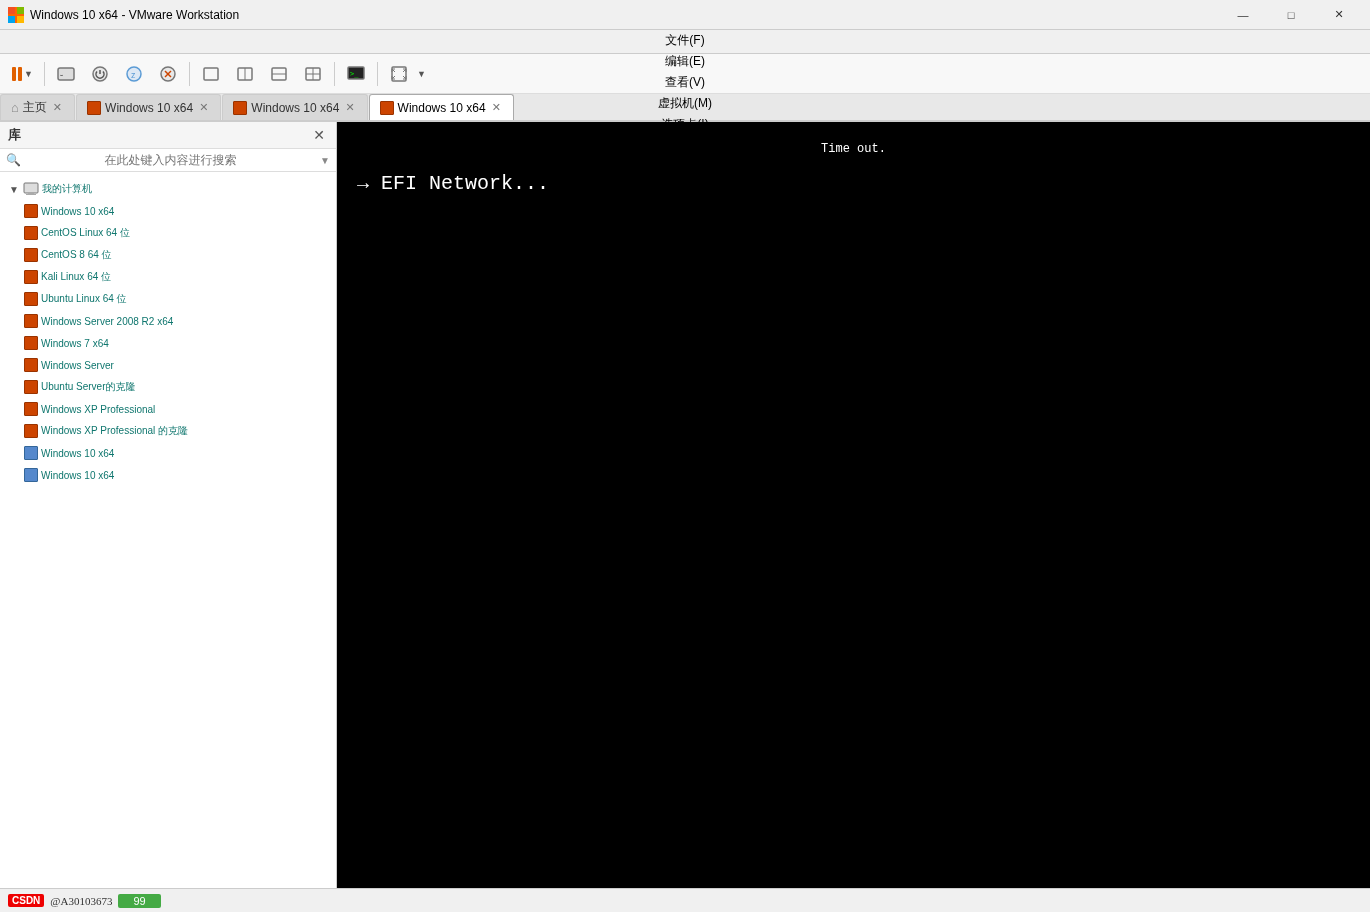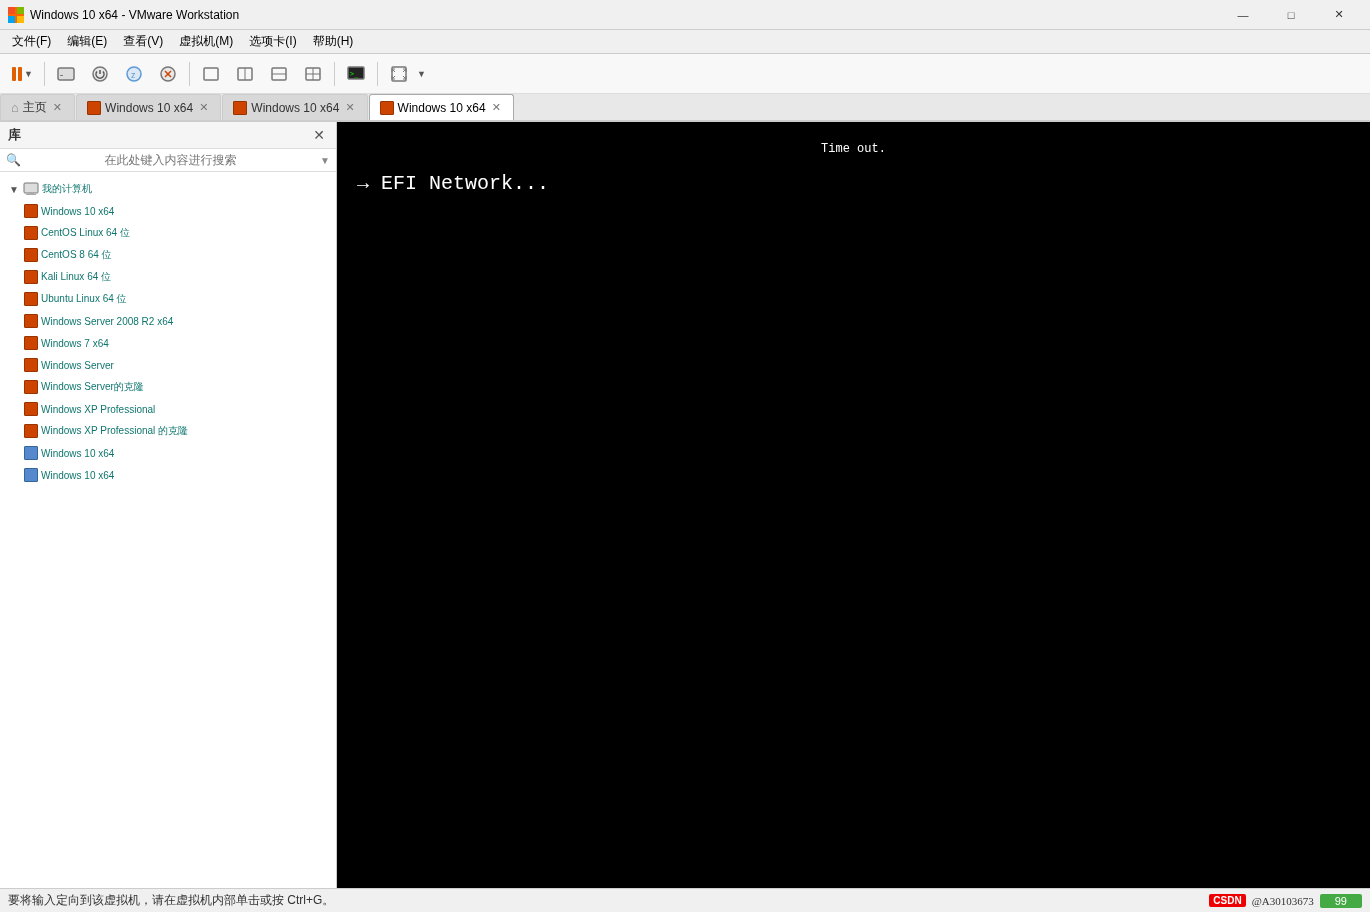--- a/index.html
+++ b/index.html
@@ -56,20 +56,21 @@
     }
 
     
     #menu-bar {
       height: 24px;
       background: #f0f0f0;
       display: flex;
       align-items: center;
       padding: 0 4px;
       border-bottom: 1px solid #ccc;
+      flex-direction: column;
     }
     .menu-item {
       padding: 2px 8px;
       cursor: pointer;
       font-size: 12px;
       color: #000;
       height: 22px;
       display: flex;
       align-items: center;
     }
@@ -574,21 +575,21 @@
             <span class="tree-label">Windows 7 x64</span>
           </div>
 
           <div class="tree-node">
             <span class="vm-icon vm-icon-running" style="width:14px;height:14px;flex-shrink:0;"></span>
             <span class="tree-label">Windows Server</span>
           </div>
 
           <div class="tree-node">
             <span class="vm-icon vm-icon-running" style="width:14px;height:14px;flex-shrink:0;"></span>
-            <span class="tree-label">Windows Server的克隆</span>
+            <span class="tree-label">Ubuntu Server的克隆</span>
           </div>
 
           <div class="tree-node">
             <span class="vm-icon vm-icon-running" style="width:14px;height:14px;flex-shrink:0;"></span>
             <span class="tree-label">Windows XP Professional</span>
           </div>
 
           <div class="tree-node">
             <span class="vm-icon vm-icon-running" style="width:14px;height:14px;flex-shrink:0;"></span>
             <span class="tree-label">Windows XP Professional 的克隆</span>
@@ -611,21 +612,20 @@
 
   <div id="vm-display">
     <div class="vm-console">
       <span class="console-timeout">Time out.</span>
       <span class="console-network">→ EFI Network...</span>
     </div>
   </div>
 </div>
 
 <div id="status-bar">
-  <span class="status-left">要将输入定向到该虚拟机，请在虚拟机内部单击或按 Ctrl+G。</span>
   <div class="status-right">
     <span class="status-icon-box">
       <span style="background:#e00;color:white;padding:1px 4px;font-size:10px;border-radius:2px;font-weight:bold;">CSDN</span>
     </span>
     <span style="color:#333;font-size:11px;font-family:Liberation Serif, serif;">@A30103673</span>
     <span style="color:#333;font-size:11px;background:#4a4;color:white;padding:1px 15px;border-radius:2px;">99</span>
   </div>
 </div>
 
 </body></html>

